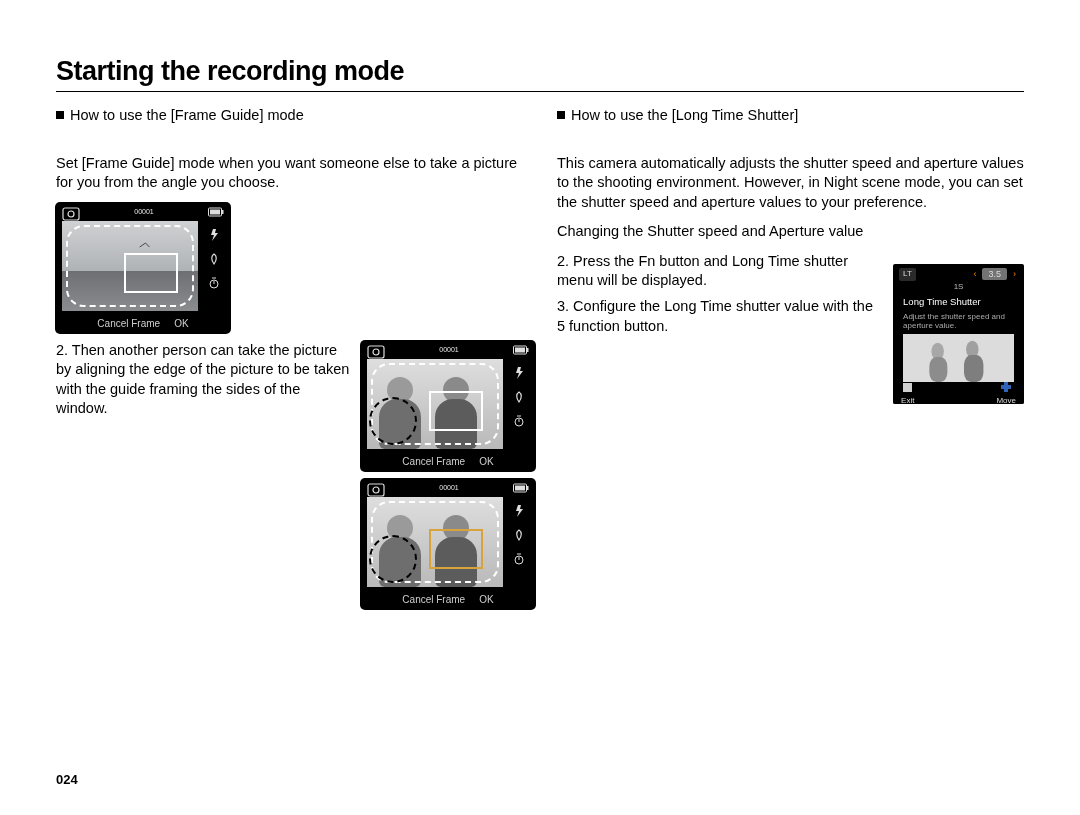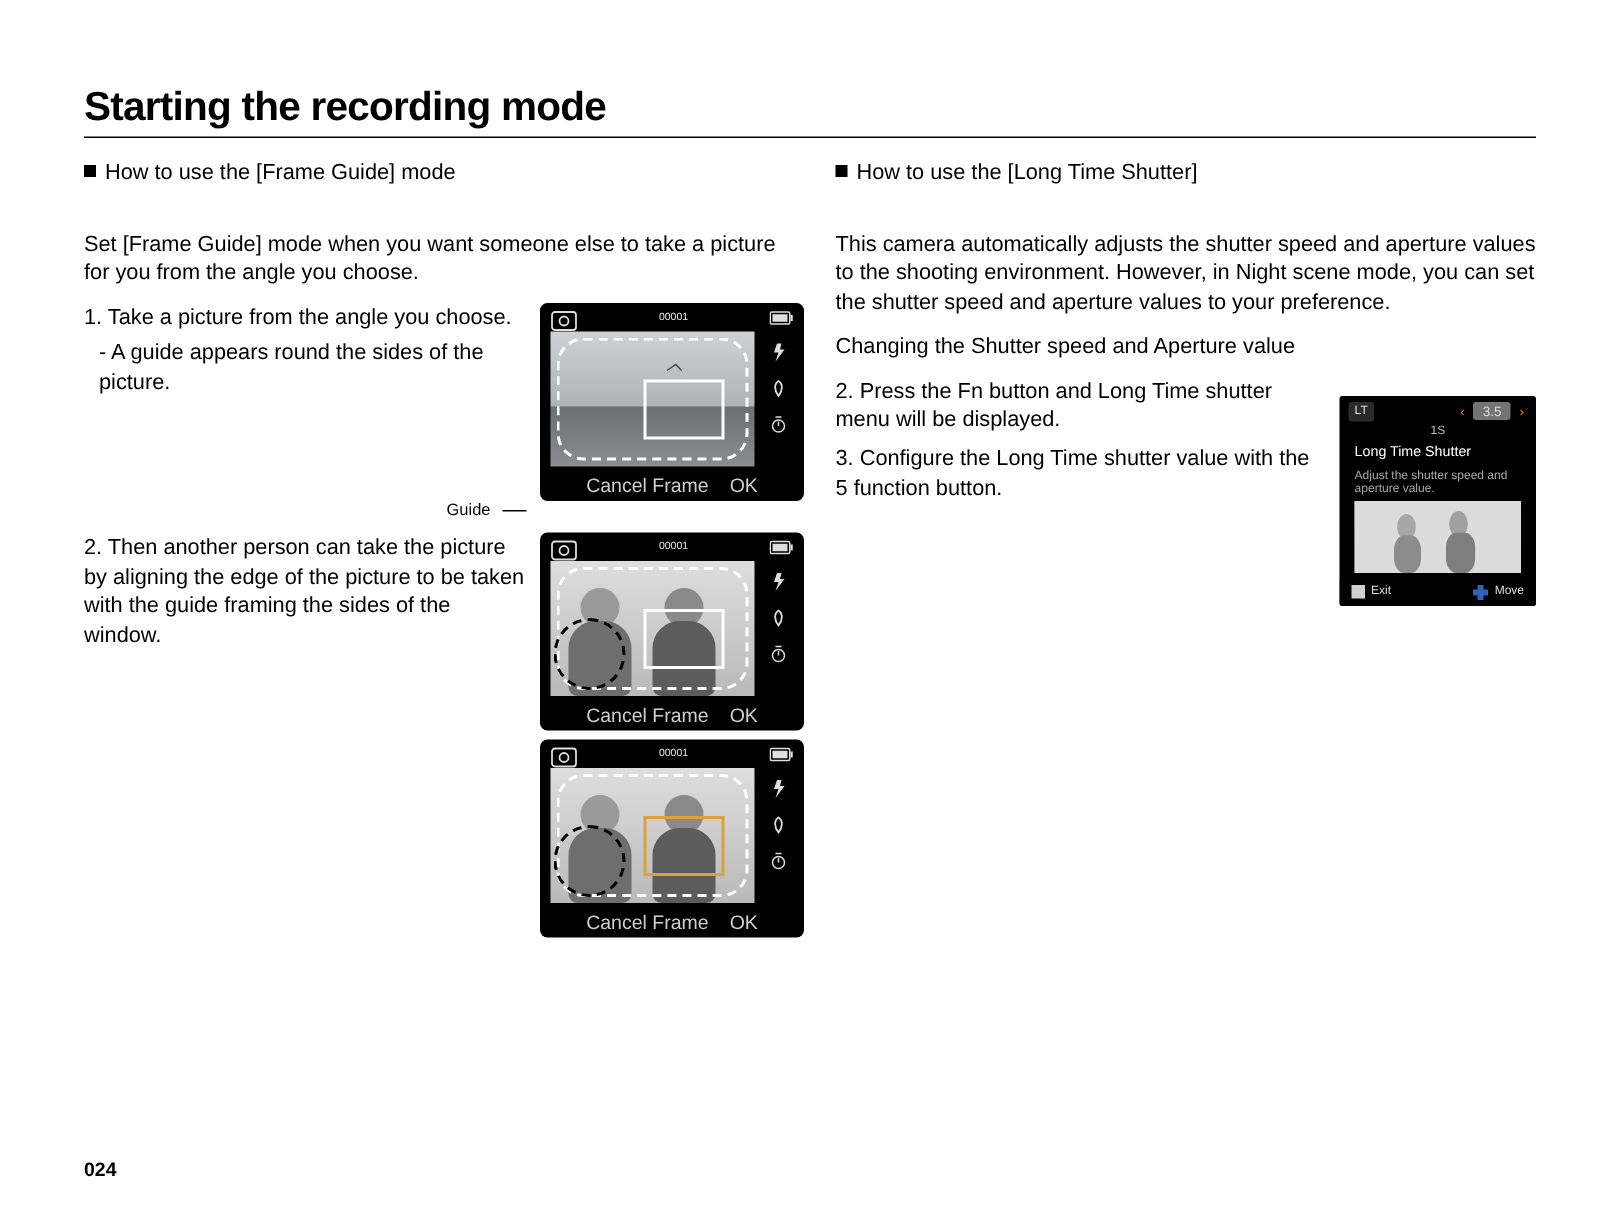--- a/index.html
+++ b/index.html
@@ -139,21 +139,21 @@
     border: 2px solid #fff;
     z-index: 4;
   }
   .lcd .focus-rect.amber { border-color: #d9a23a; }
   .lcd .bottombar {
     position: absolute;
     left: 0; right: 0; bottom: 0;
     height: 18px;
     display:flex; align-items:center; justify-content:center;
     gap: 14px;
-    font-size: 13px;
+    font-size: 10px;
     color: #cfcfcf;
     z-index: 5;
   }
   .lcd .circle-mark {
     position: absolute;
     left: 8px; top: 56px;
     width: 44px; height: 44px;
     border: 2px dashed #000;
     border-radius: 50%;
     z-index: 6;
@@ -230,21 +230,21 @@
     position:absolute; top:70px; left:10px; right:10px; bottom:22px;
     background: linear-gradient(#e6e6e6,#bcbcbc);
   }
   .lcd-right .bottombar2 {
     position:absolute; left:0; right:0; bottom:0; height:18px;
     display:flex; align-items:center; justify-content:space-between;
     padding: 0 8px;
     font-size:8px; color:#ddd;
     background:#000;
   }
-  .lcd-right .bottombar2 .k { display:flex; gap:4px; align-items:center; }
+  .lcd-right .bottombar2 .k { display:flex; gap:4px; align-items:center;flex-direction:column; }
   .lcd-right .bottombar2 .sq {
     width:9px; height:9px; background:#cfcfcf; display:inline-block;
   }
   .lcd-right .bottombar2 .dpad {
     width:10px; height:10px;
     position:relative;
     display:inline-block;
   }
   .lcd-right .bottombar2 .dpad::before,
   .lcd-right .bottombar2 .dpad::after {
@@ -283,28 +283,20 @@
 
   <div class="columns">
 
     <div class="col">
       <p class="subhead">
         <span class="bullet"></span><span>How to use the [Frame Guide] mode</span>
       </p>
       <p class="body-text">Set [Frame Guide] mode when you want someone else to take a picture for you from the angle you choose.</p>
 
       <div class="left-step">
-        <div class="txt">
-          <p>1. Take a picture from the angle you choose.</p>
-          <p class="sub">- A guide appears round the sides of the picture.</p>
-          <div class="guide-line-wrap">
-            <span class="guide-label">Guide</span>
-            <span class="guide-line"></span>
-          </div>
-        </div>
         <div class="lcd">
           <div class="topbar">
             <span class="left-icons">
               <svg width="18" height="14" viewBox="0 0 18 14">
                   <rect x="1" y="1" width="16" height="12" rx="2" fill="none" stroke="#ddd" stroke-width="1.2"></rect>
                   <circle cx="9" cy="7" r="3" fill="none" stroke="#ddd" stroke-width="1.2"></circle>
                 </svg>
             </span>
             <span>00001</span>
             <span>

